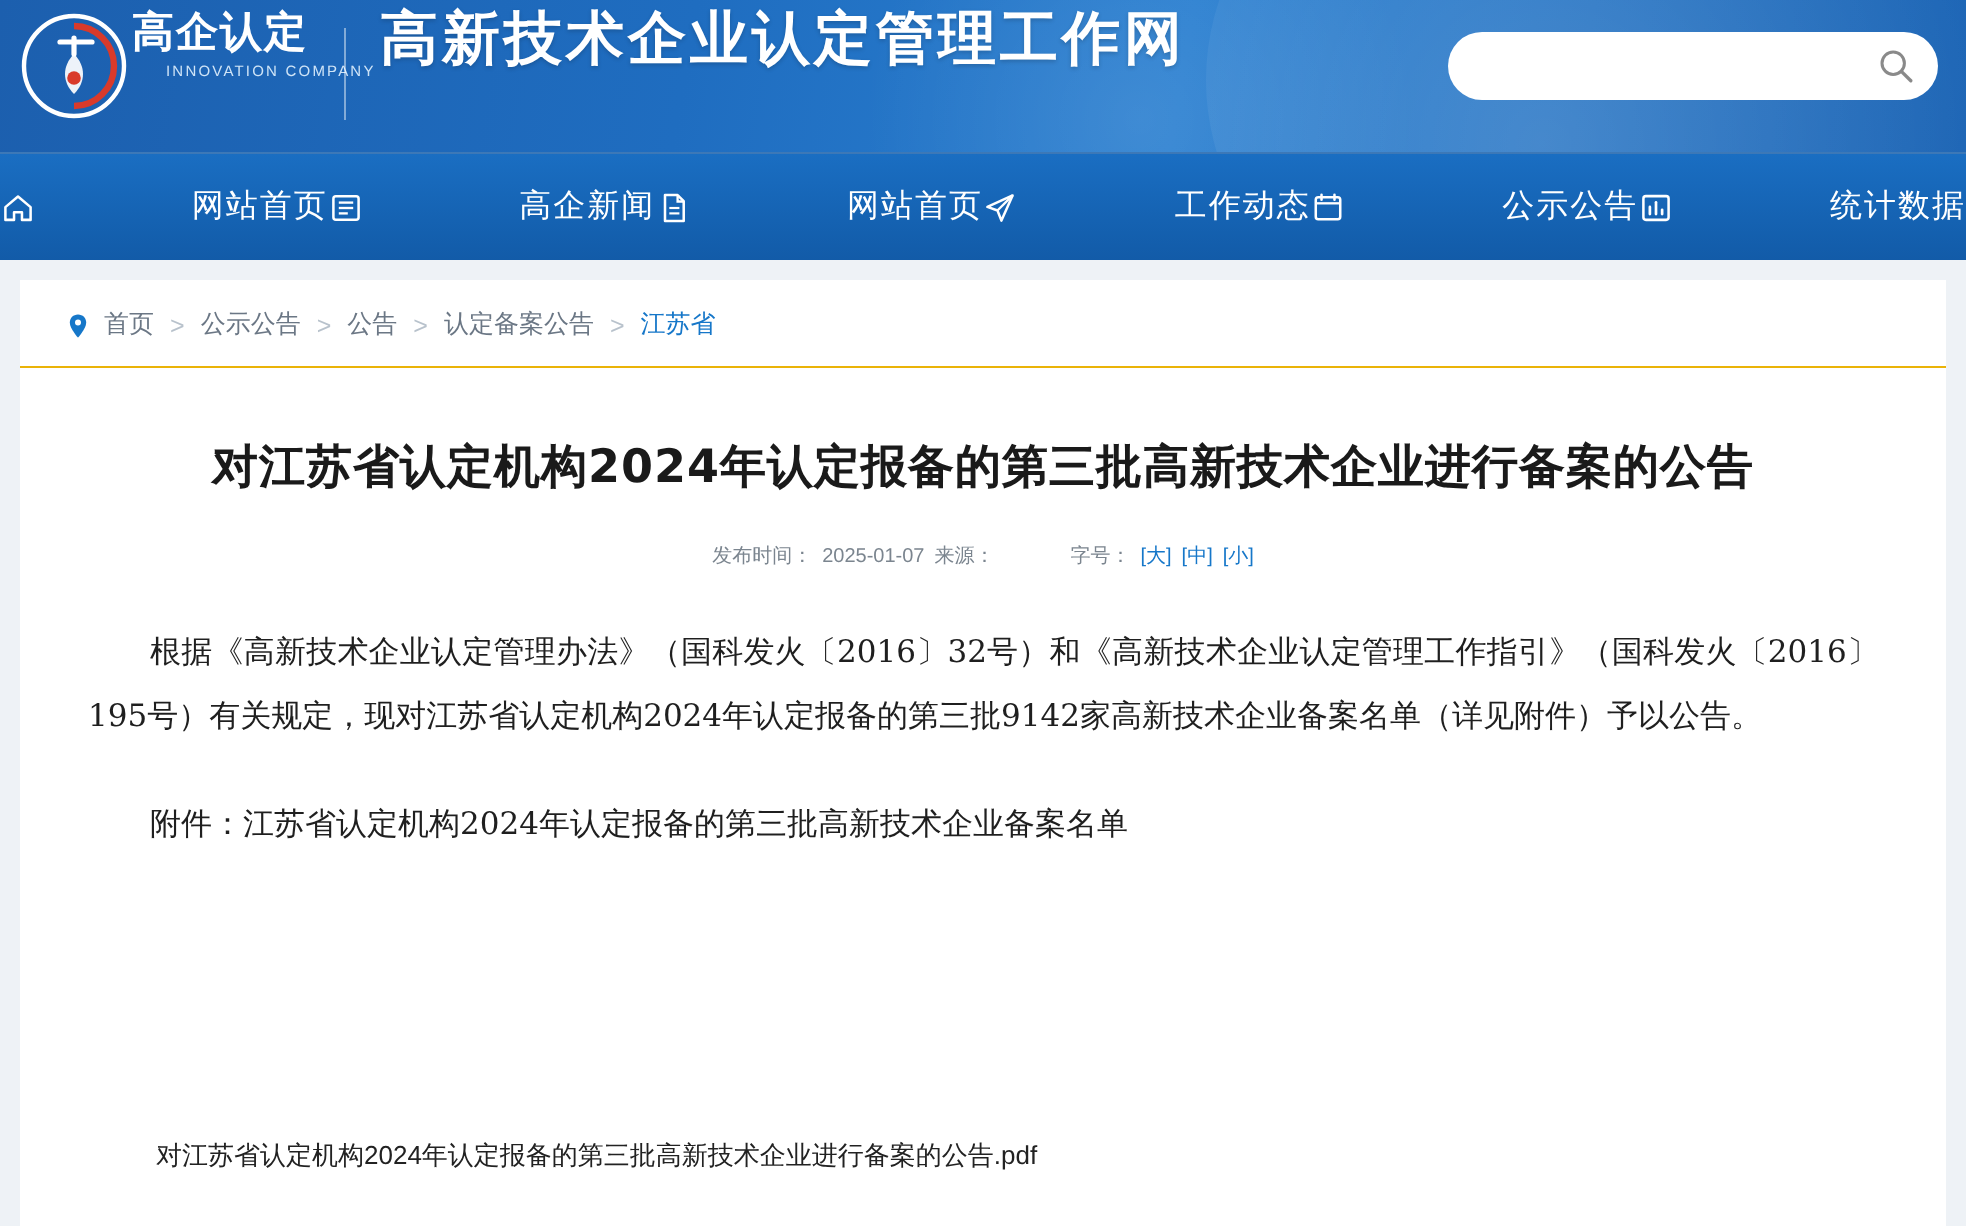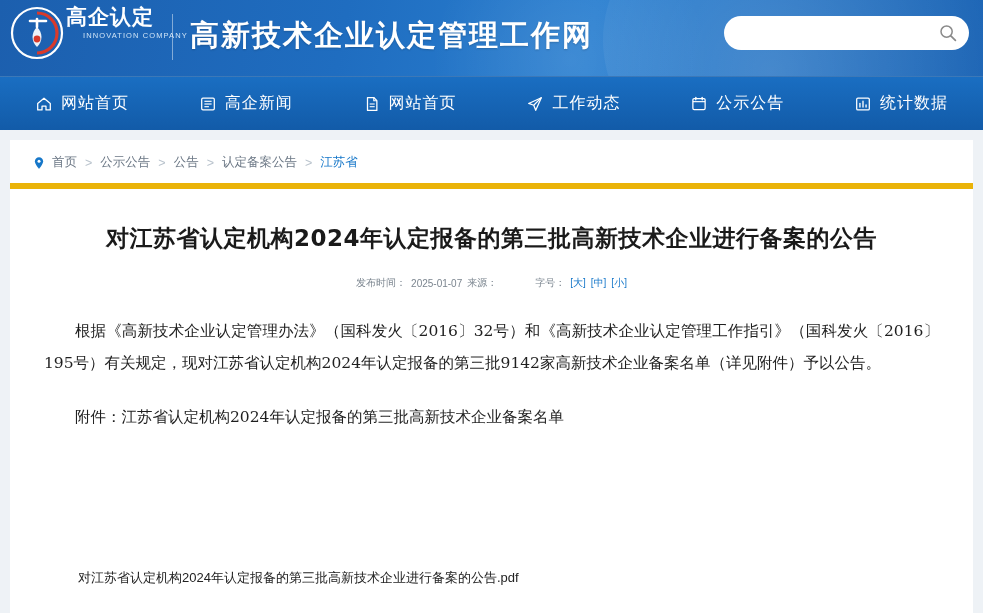--- a/index.html
+++ b/index.html
@@ -72,21 +72,21 @@
     margin-left: 17px;
   }
   .header-divider {
     position: absolute;
     left: 172px; top: 14px;
     width: 1px; height: 46px;
     background: rgba(255,255,255,0.45);
   }
   .site-title {
     position: absolute;
-    left: 190px; top: 16px;
+    left: 190px; top: 0;
     color: #ffffff;
     font-size: 29px;
     font-weight: bold;
     letter-spacing: 2px;
     white-space: nowrap;
     text-shadow: 0 1px 2px rgba(0,0,0,0.18);
   }
   .search-box {
     position: absolute;
     right: 14px; top: 16px;
@@ -117,21 +117,21 @@
     height: 54px;
     background: linear-gradient(180deg, #1a6ec2 0%, #125ba8 100%);
     display: flex;
     align-items: stretch;
     border-top: 1px solid rgba(255,255,255,0.18);
   }
   .nav-item {
     flex: 1 1 0;
     display: flex;
     align-items: center;
-    justify-content: center;
+    justify-content: space-between;
     gap: 8px;
     color: #ffffff;
     font-size: 16px;
     letter-spacing: 1px;
     cursor: pointer;
     position: relative;
   }
   .nav-item .nav-ico {
     width: 18px; height: 18px;
     display: inline-block;
@@ -149,21 +149,21 @@
     height: 100%;
     position: relative;
   }
   .breadcrumb {
     display: flex;
     align-items: center;
     gap: 6px;
     padding: 14px 0 12px 22px;
     font-size: 12.5px;
     color: #6b7785;
-    border-bottom: 6px solid #eab308;
+    border-bottom: 1px solid #eab308;
   }
   .breadcrumb .loc-icon { width: 14px; height: 14px; flex: 0 0 auto; }
   .bc-sep { color: #b8c2cc; margin: 0 2px; }
   .bc-link { color: #6b7785; cursor: pointer; }
   .bc-current { color: #1677c9; cursor: pointer; }
 
   .article {
     padding: 0 34px;
   }
   .art-title {

